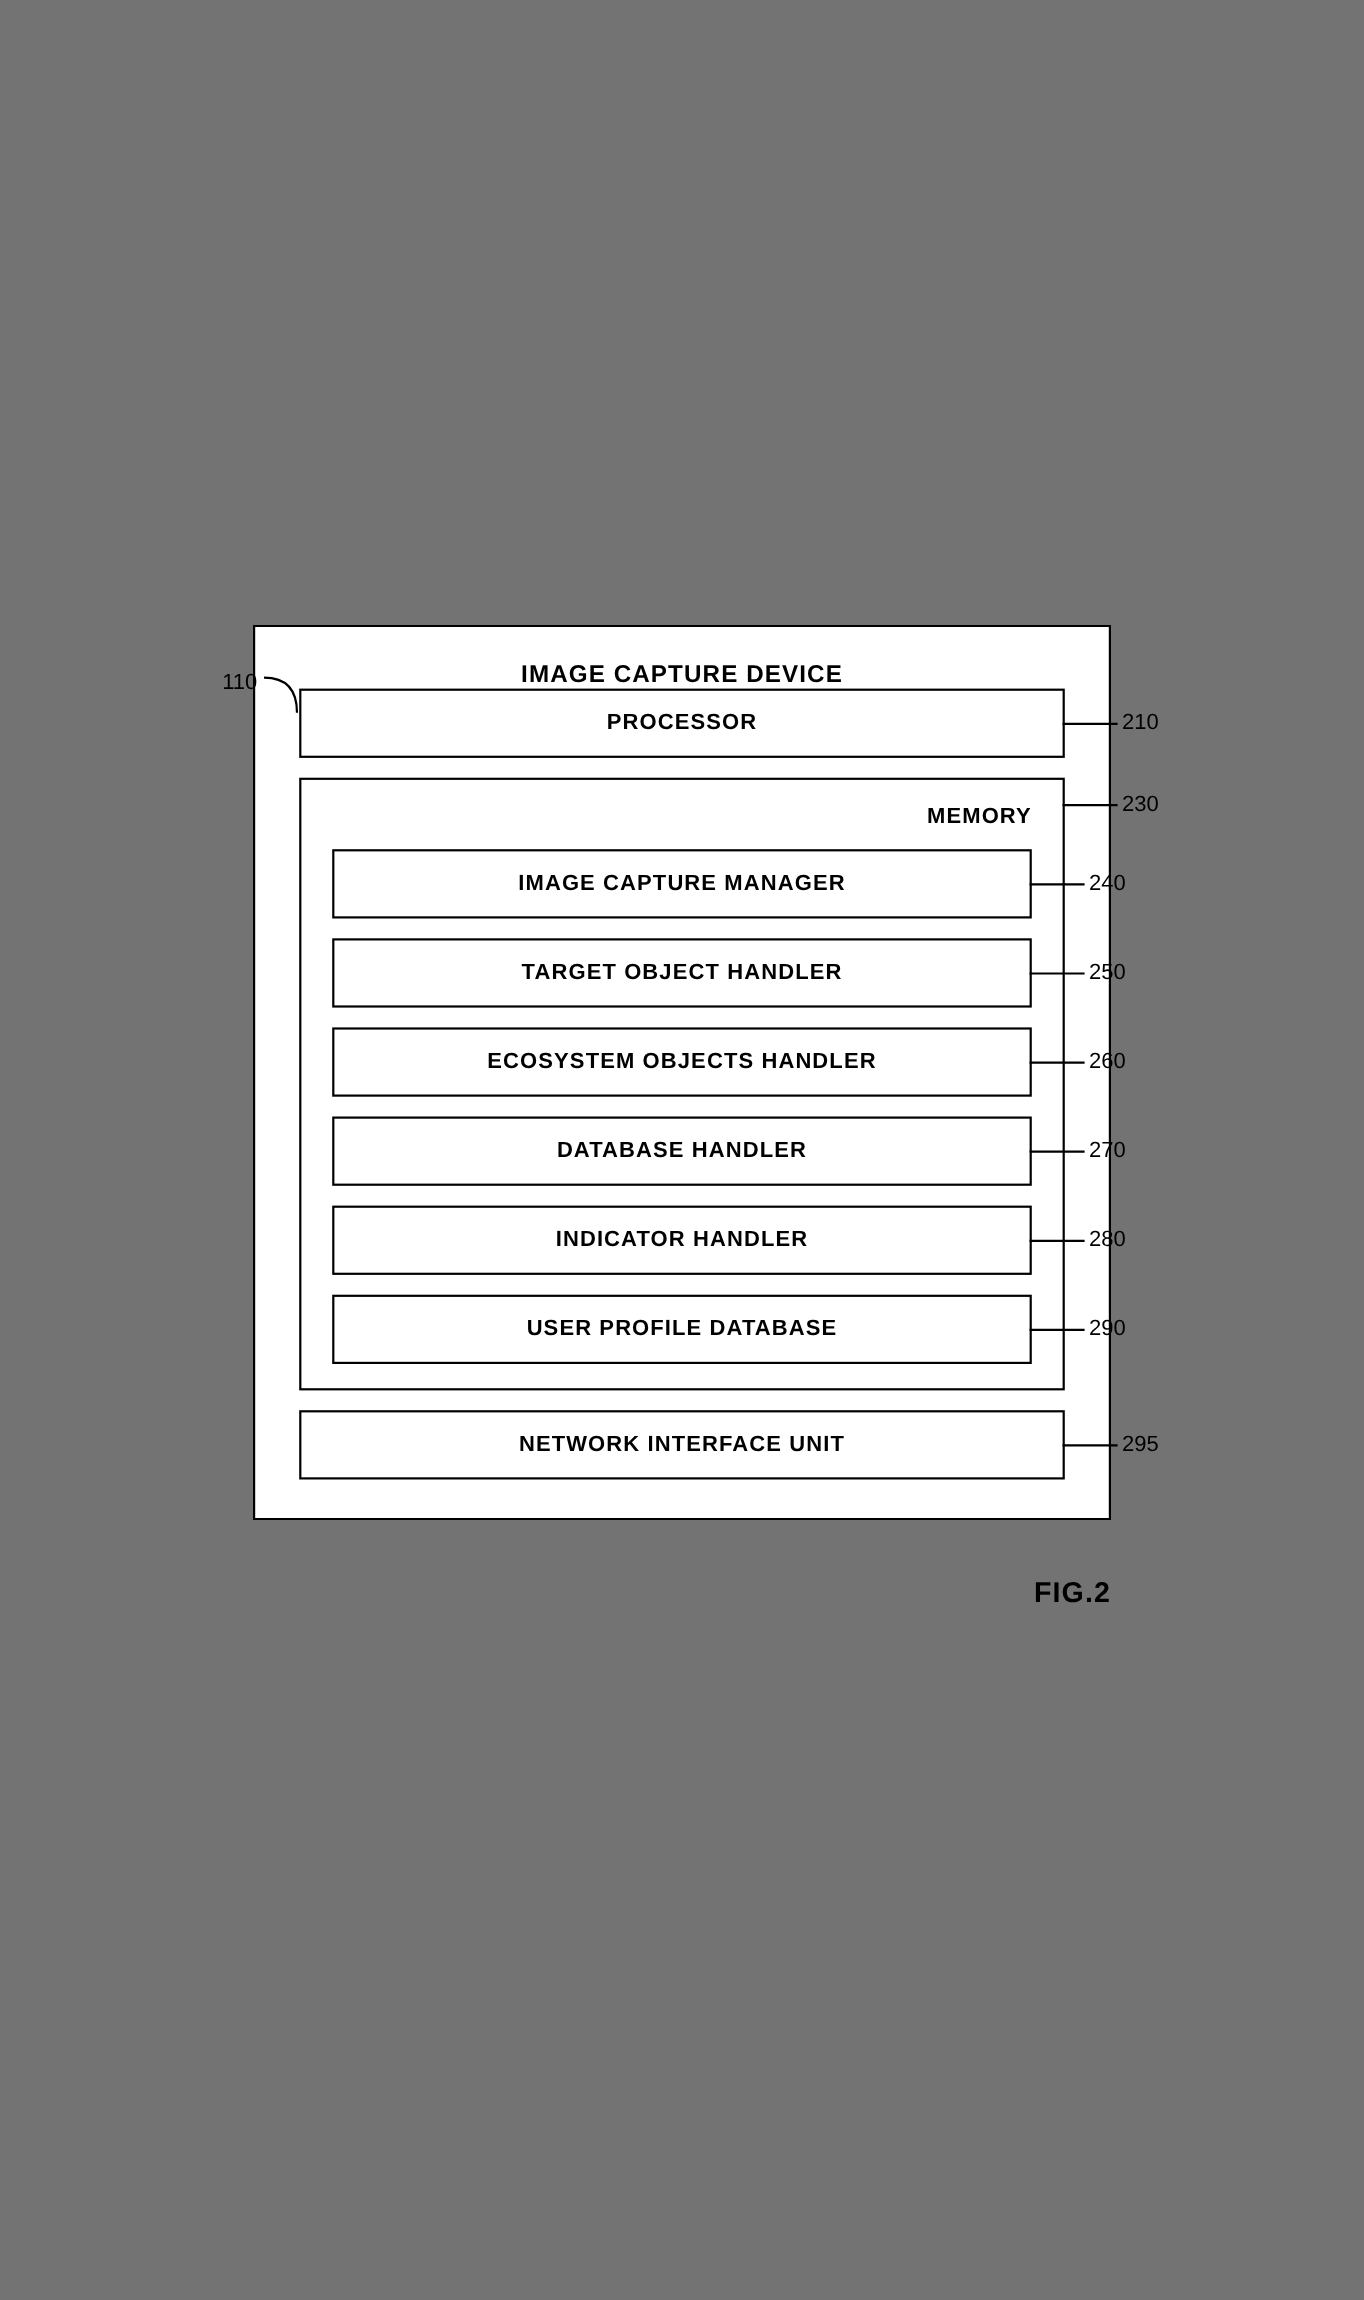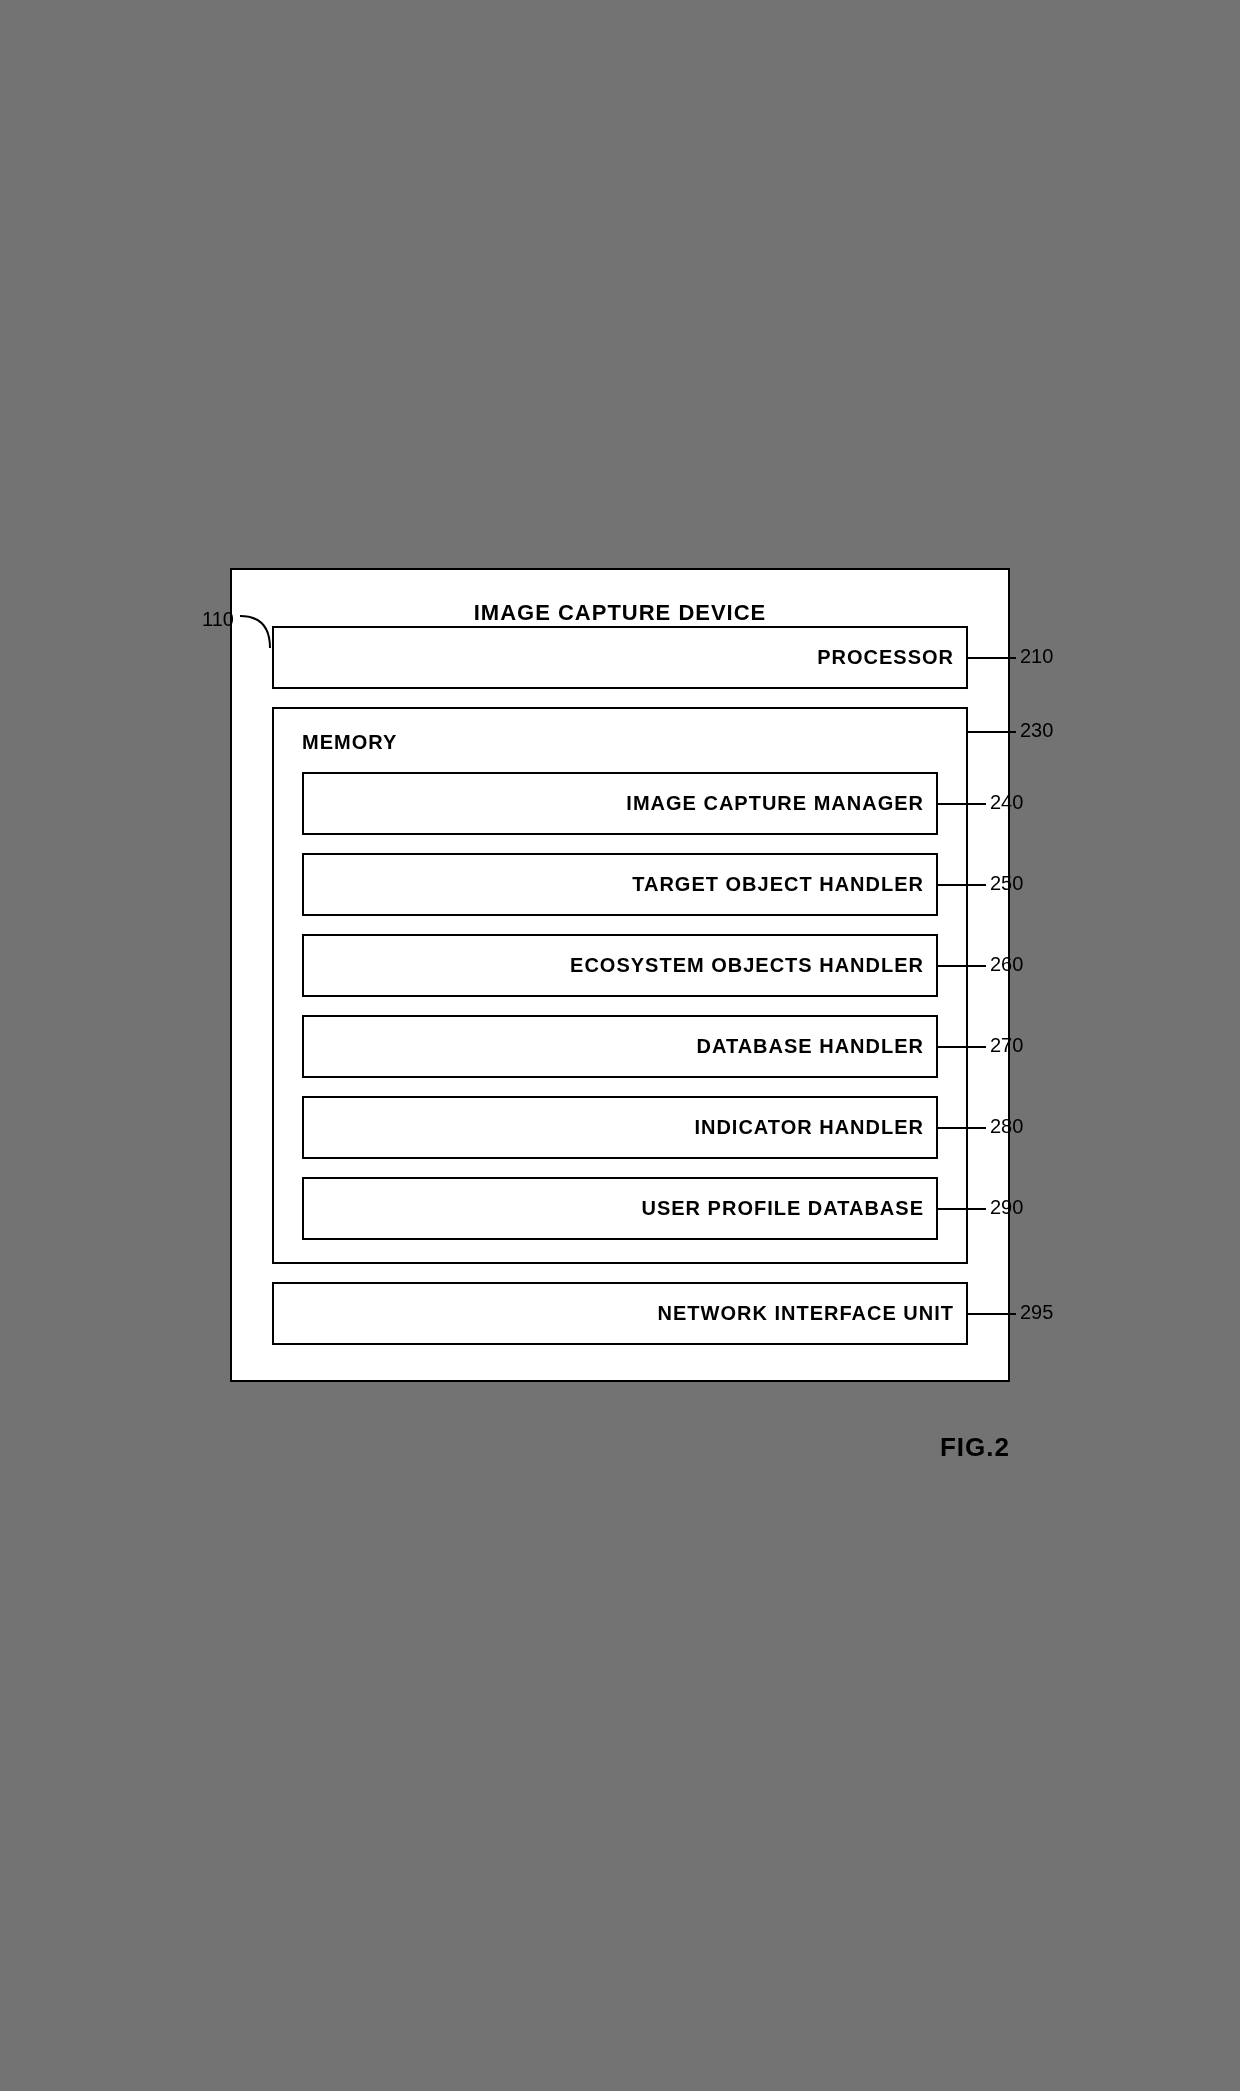--- a/index.html
+++ b/index.html
@@ -46,22 +46,22 @@
     .outer-title {
       text-align: center;
       font-size: 22px;
       font-weight: bold;
       letter-spacing: 1px;
     }
 
     
     .component-box {
       border: 2.5px solid #000;
-      padding: 18px 12px;
-      text-align: right;
+      padding: 18px 24px;
+      text-align: center;
       margin-bottom: 18px;
       position: relative;
       background: #fff;
     }
 
     .component-box:last-child {
       margin-bottom: 0;
     }
 
     .component-label {
@@ -73,21 +73,21 @@
     
     .memory-box {
       border: 2.5px solid #000;
       padding: 22px 28px 22px 28px;
       margin-bottom: 18px;
       position: relative;
       background: #fff;
     }
 
     .memory-title {
-      text-align: left;
+      text-align: right;
       font-size: 20px;
       font-weight: bold;
       letter-spacing: 1px;
       margin-bottom: 18px;
     }
 
     .fig-label {
       text-align: right;
       font-size: 26px;
       font-weight: bold;

